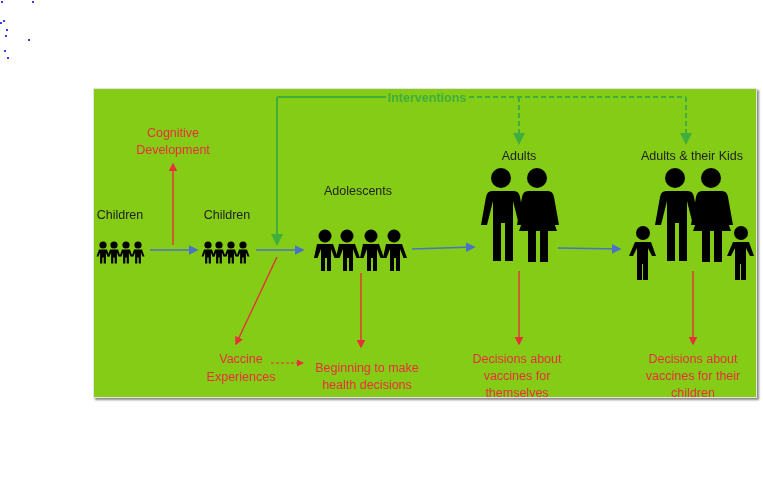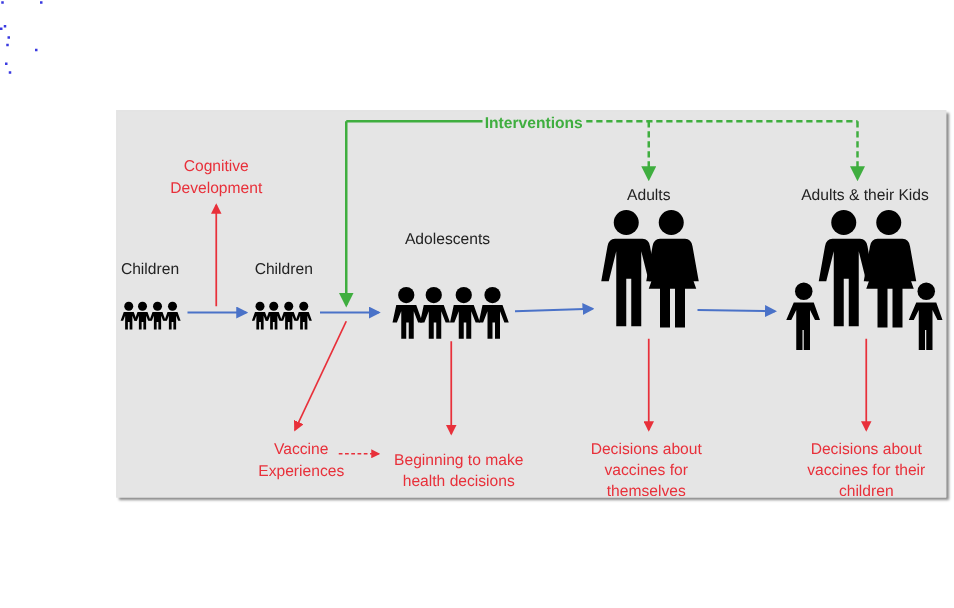--- a/index.html
+++ b/index.html
@@ -1,21 +1,21 @@
 <!DOCTYPE html>
 <html><head>
 <meta charset="utf-8">
 <style>
   html, body { margin: 0; padding: 0; background: #ffffff; }
   body { width: 763px; height: 486px; position: relative; overflow: hidden; font-family: "Liberation Sans", sans-serif; }
   .dots { position: absolute; left: 0; top: 0; width: 60px; height: 60px; }
   .dot { position: absolute; width: 2px; height: 2px; background: #3a3ae0; }
   .frame {
     position: absolute; left: 93px; top: 88px; width: 662px; height: 308px;
-    background: #e5e5e5; border: 1px solid #e4e4e4;
+    background: #84cc16; border: 1px solid #e4e4e4;
     box-shadow: 2px 2px 2px #8a8a8a;
     overflow: hidden;
   }
   svg { position: absolute; left: 0; top: 0; }
   .lbl { font-family: "Liberation Sans", sans-serif; font-size: 12.5px; }
   .black { fill: #222222; }
   .red { fill: #e8303a; }
   .green { fill: #3fae3f; font-weight: bold; }
 </style>
 </head>

